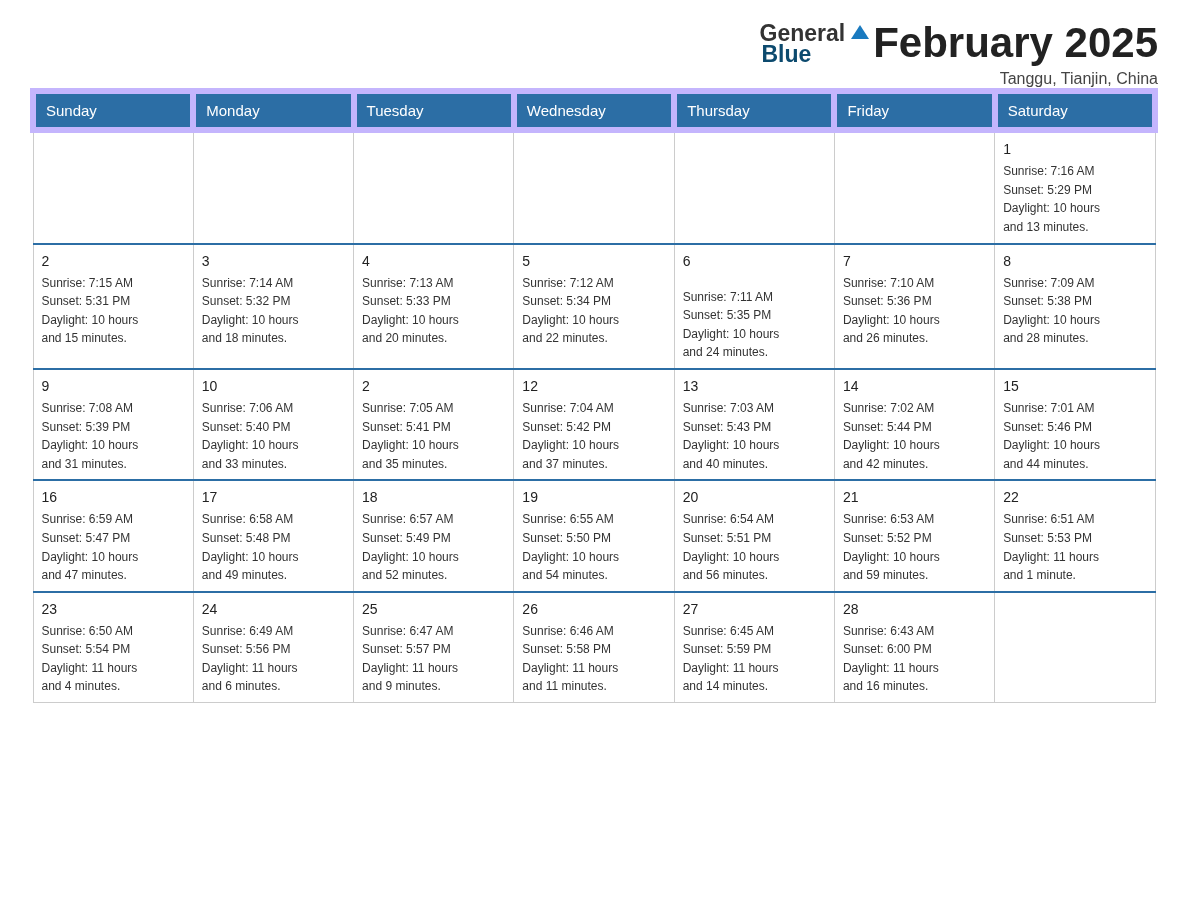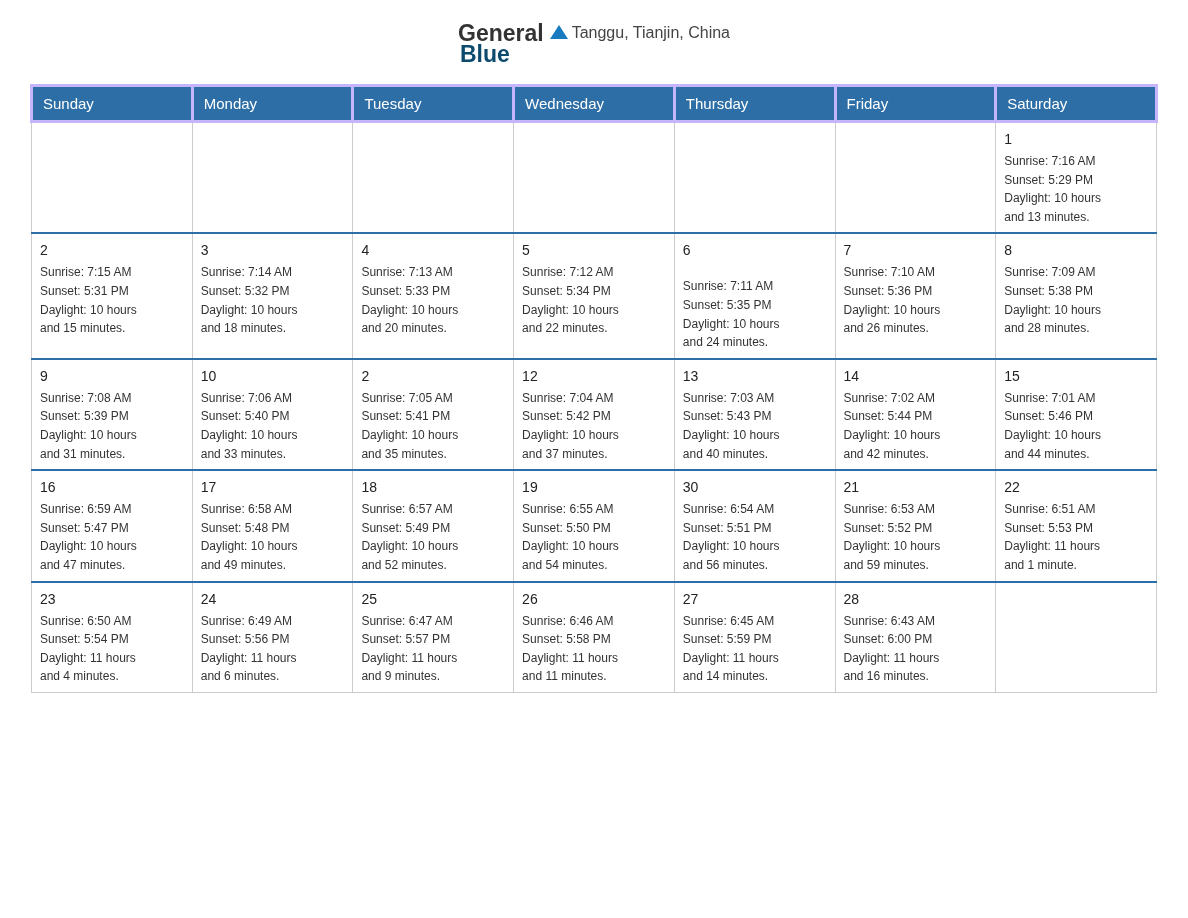--- a/index.html
+++ b/index.html
@@ -4,23 +4,22 @@
   <style>
     * { box-sizing: border-box; margin: 0; padding: 0; }
     body {
       font-family: Arial, sans-serif;
       background: #fff;
       padding: 20px 30px;
       color: #222;
     }
     .header {
       display: flex;
-      justify-content: center;
+      justify-content: flex-end;
       align-items: flex-start;
-      margin-bottom: 16px;
     }
     .title-block {
       text-align: right;
     }
     .title-block h1 {
       font-size: 42px;
       font-weight: bold;
       color: #222;
       line-height: 1.1;
     }
@@ -35,21 +34,21 @@
       border-collapse: collapse;
       border: 1px solid #ccc;
     }
     .calendar th {
       background-color: #2c6ea5;
       color: #fff;
       font-size: 15px;
       font-weight: normal;
       padding: 8px 10px;
       text-align: left;
-      border: 3px solid #c4b5fd;
+      border: 6px solid #c4b5fd;
     }
     .calendar td {
       vertical-align: top;
       padding: 6px 8px;
       border: 1px solid #ccc;
       width: calc(100% / 7);
       min-height: 100px;
       font-size: 12.5px;
       line-height: 1.5;
     }
@@ -92,20 +91,21 @@
   <div class="logo-wrapper">
     <div class="logo-top">
       <span style="font-size:23px;font-weight:bold;color:#333;">General</span>
       <svg width="26" height="26" viewBox="0 0 26 26" style="margin-left:2px;margin-top:0px;">
         <polygon points="13,4 22,18 4,18" fill="#1a7abf"></polygon>
       </svg>
     </div>
     <span style="font-size:23px;font-weight:bold;color:#0c4a6e;margin-top:-6px;margin-left:2px;">Blue</span>
   </div>
   <div class="title-block">
+    <h1>February 2025</h1>
     <h2>Tanggu, Tianjin, China</h2>
   </div>
 </div>
 
 <table class="calendar">
   <thead>
     <tr>
     <th>Sunday</th>
         <th>Monday</th>
         <th>Tuesday</th>
@@ -256,21 +256,21 @@
 and 52 minutes.</div>
         </td>
         <td>
           <span class="day-num">19</span>
           <div class="day-info" style="white-space: pre-line;">Sunrise: 6:55 AM
 Sunset: 5:50 PM
 Daylight: 10 hours
 and 54 minutes.</div>
         </td>
         <td>
-          <span class="day-num">30</span>
+          <span class="day-num">20</span>
           <div class="day-info" style="white-space: pre-line;">Sunrise: 6:54 AM
 Sunset: 5:51 PM
 Daylight: 10 hours
 and 56 minutes.</div>
         </td>
         <td>
           <span class="day-num">21</span>
           <div class="day-info" style="white-space: pre-line;">Sunrise: 6:53 AM
 Sunset: 5:52 PM
 Daylight: 10 hours

